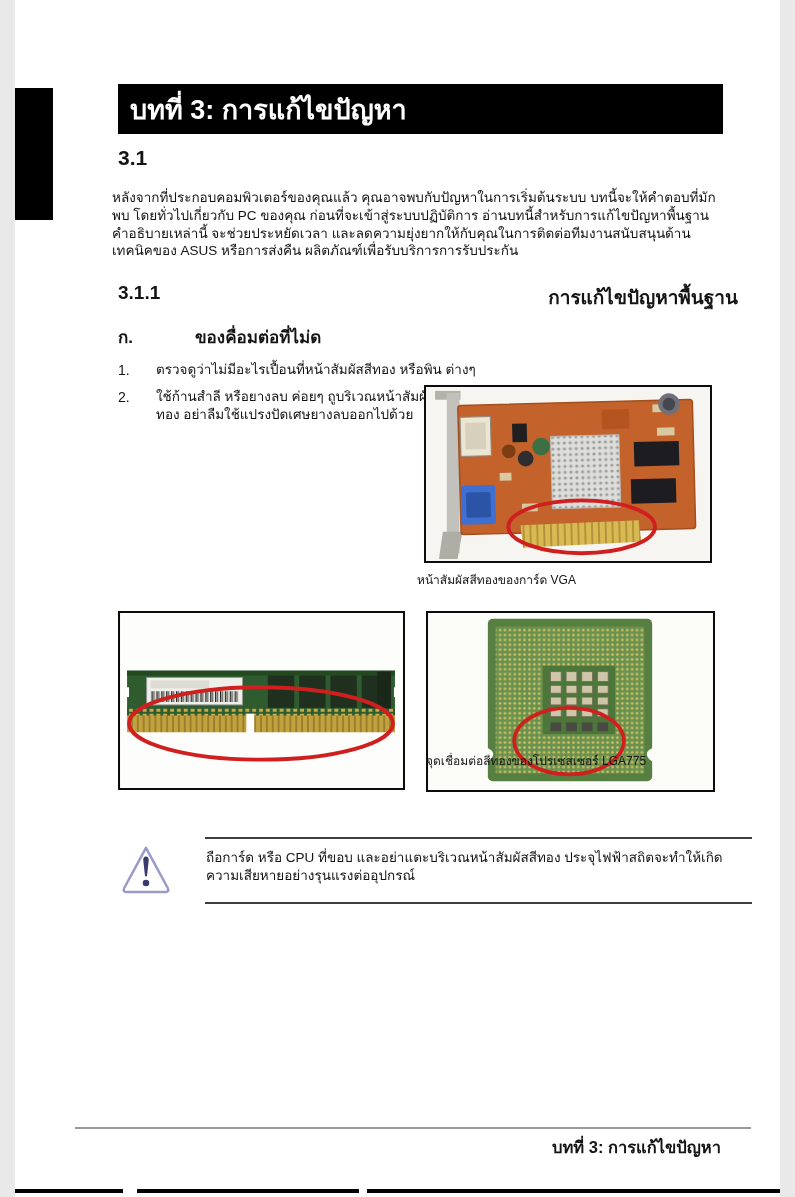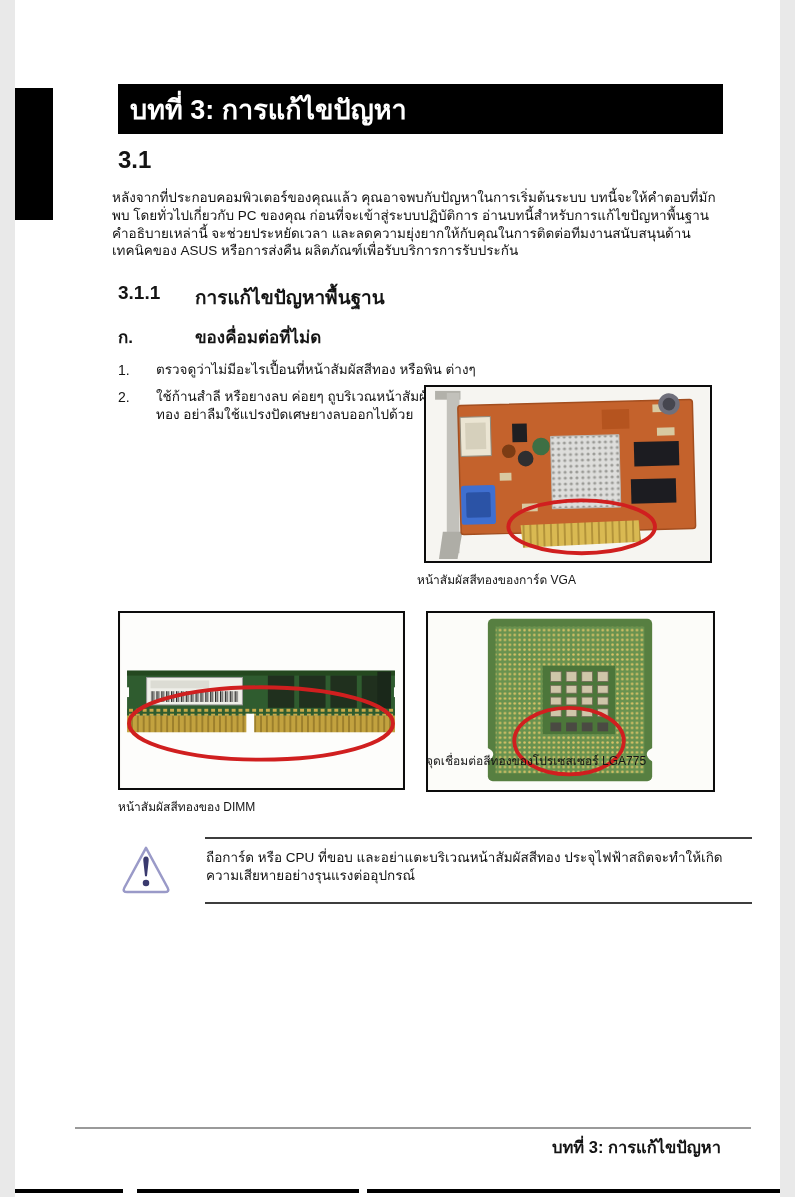--- a/index.html
+++ b/index.html
@@ -19,23 +19,23 @@
 
   
   .header-bar {
     left:103px; top:84px; width:605px; height:50px; background:#000;
     display:flex; align-items:center; padding-left:12px;
   }
   .header-bar .t { color:#fff; font-size:27px; font-weight:bold; }
 
   
   .h-row { display:flex; }
-  .h31 { left:103px; top:146px; width:620px; font-size:24px; font-weight:bold; }
+  .h31 { left:103px; top:146px; width:620px; font-size:21px; font-weight:bold; }
   .h31 .num { width:77px; flex:0 0 77px; }
-  .h311 { left:103px; top:282px; width:620px; font-size:19px; font-weight:bold; }
+  .h311 { left:103px; top:282px; width:620px; font-size:19px; font-weight:bold;justify-content:space-between; }
   .h311 .num { width:77px; flex:0 0 77px; }
   .ha { left:103px; top:323px; width:620px; font-size:17px; font-weight:bold; }
   .ha .num { width:77px; flex:0 0 77px; }
 
   .body-text { font-size:13.5px; line-height:1.32; }
   .intro { left:97px; top:189px; width:614px; }
 
   .step { left:103px; display:flex; }
   .step .n { width:38px; flex:0 0 38px; font-size:14px; }
   .step1 { top:361px; width:600px; }
@@ -196,21 +196,20 @@
       <rect x="262" y="60" width="14" height="38" fill="#1a281a"></rect>
 
       <rect x="6" y="98" width="274" height="7" fill="url(#pads)"></rect>
 
       <rect x="6" y="105" width="274" height="17" fill="url(#gold2)"></rect>
       <rect x="128" y="103" width="8" height="20" fill="#fdfdfb"></rect>
 
       <ellipse cx="143" cy="113" rx="135" ry="37" fill="none" stroke="#d01f1f" stroke-width="4"></ellipse>
     </svg>
   </div>
-  <div class="abs caption cap-dimm">หน้าสัมผัสสีทองของ DIMM</div>
 
   <div class="abs fig fig-lga">
     <svg viewBox="0 0 289 181">
       <defs>
         <pattern id="cpupads" width="5" height="5" patternUnits="userSpaceOnUse">
           <rect width="5" height="5" fill="#69924f"></rect>
           <circle cx="2.5" cy="2.5" r="1.3" fill="#ddc468"></circle>
         </pattern>
       </defs>
       <rect width="289" height="181" fill="#fcfcf9"></rect>

